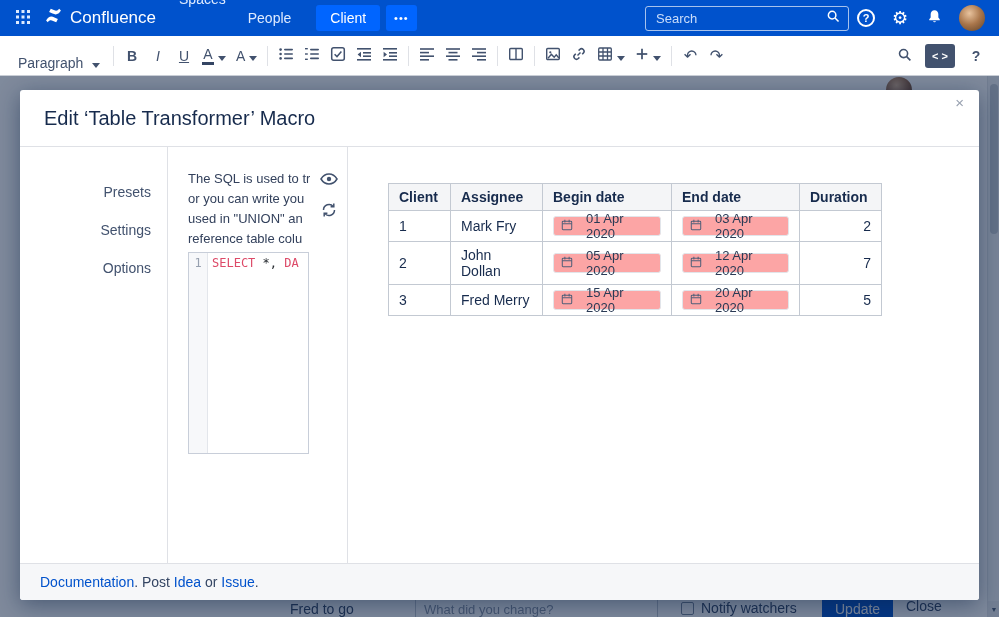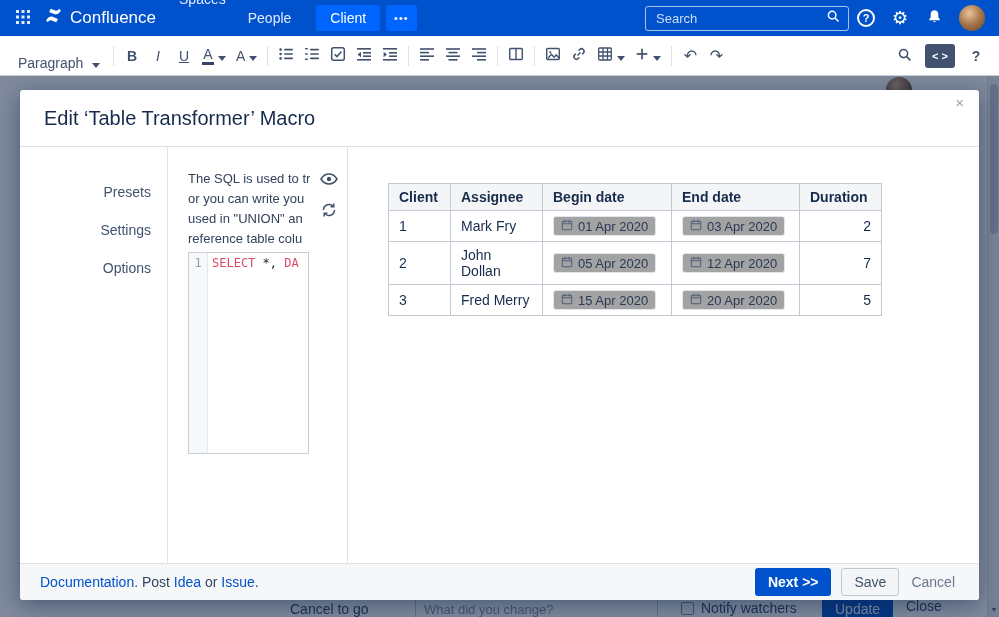--- a/index.html
+++ b/index.html
@@ -100,21 +100,21 @@
   .m-code { padding:3px 0 0 4px; white-space:pre; color:#24292e; overflow:hidden; }
   .kw { color:#DD4A68; }
   .m-icons { width:38px; flex:0 0 38px; border-right:1px solid #dfe1e6; display:flex; flex-direction:column;
              align-items:center; padding-top:24px; gap:13px; color:#42526E; }
   .mi-btn { background:none; border:none; color:inherit; padding:0; height:18px; cursor:pointer; }
   .m-preview { flex:1; padding:36px 24px 0 40px; overflow:hidden; }
   .p-table { border-collapse:collapse; font-size:14px; color:#172B4D; }
   .p-table th, .p-table td { border:1px solid #c3c9d2; padding:5px 10px; height:20px; text-align:left; }
   .p-table th { background:#f4f5f7; font-weight:bold; }
   .td-dur { text-align:right !important; }
-  .date-pill { display:inline-flex; align-items:center; gap:5px; background:#a3a3a3;
+  .date-pill { display:inline-flex; align-items:center; gap:13px; background:#fca5a5;
                border:1px solid #e2e5ea; border-radius:3px; padding:1px 7px; font-size:13px;
                color:#2a3a55; height:20px; cursor:pointer; }
   .modal-footer { flex:0 0 37px; border-top:1px solid #dfe1e6; background:#f6f7f9; display:flex;
                   align-items:center; padding:0 22px 0 20px; }
   .f-links { font-size:14px; color:#344563; }
   .lnk { color:#0052CC; text-decoration:none; cursor:pointer; }
   .f-actions { margin-left:auto; display:flex; align-items:center; gap:10px; }
   .btn-primary { background:#0052CC; color:#fff; border:none; border-radius:3px; padding:6px 13px;
                  font-size:14px; font-weight:bold; font-family:inherit; cursor:pointer; }
   .btn-default { background:#f4f5f7; color:#42526E; border:1px solid #c1c7d0; border-radius:3px;
@@ -366,21 +366,21 @@
             </svg>
         </span>
       </button>
       <button class="source-btn">&lt; &gt;</button>
       <button class="tb-btn tb-help">?</button>
     </div>
   </div>
 
   <div class="behind">
     <div class="ghost-avatar"></div>
-    <div class="bb-status">Cancel to go</div>
+    <div class="bb-status">Fred to go</div>
     <input class="bb-input" placeholder="What did you change?" style="">
     <label class="bb-notify">
       <span class="bb-check"></span>
       <span>Notify watchers</span>
     </label>
     <button class="bb-update">Update</button>
     <button class="bb-close">Close</button>
     <div class="scrollbar">
       <div class="scroll-thumb"></div>
       <div class="scroll-arrow">▼</div>
@@ -519,20 +519,15 @@
               </td>
               <td class="td-dur">5</td>
             </tr>
           </tbody>
         </table>
       </div>
     </div>
 
     <div class="modal-footer">
       <div class="f-links"><a class="lnk">Documentation</a><span>. Post </span><a class="lnk">Idea</a><span> or </span><a class="lnk">Issue</a><span>.</span></div>
-      <div class="f-actions">
-        <button class="btn-primary">Next &gt;&gt;</button>
-        <button class="btn-default">Save</button>
-        <button class="btn-link">Cancel</button>
-      </div>
     </div>
   </section>
 </div>
 
 </body></html>

